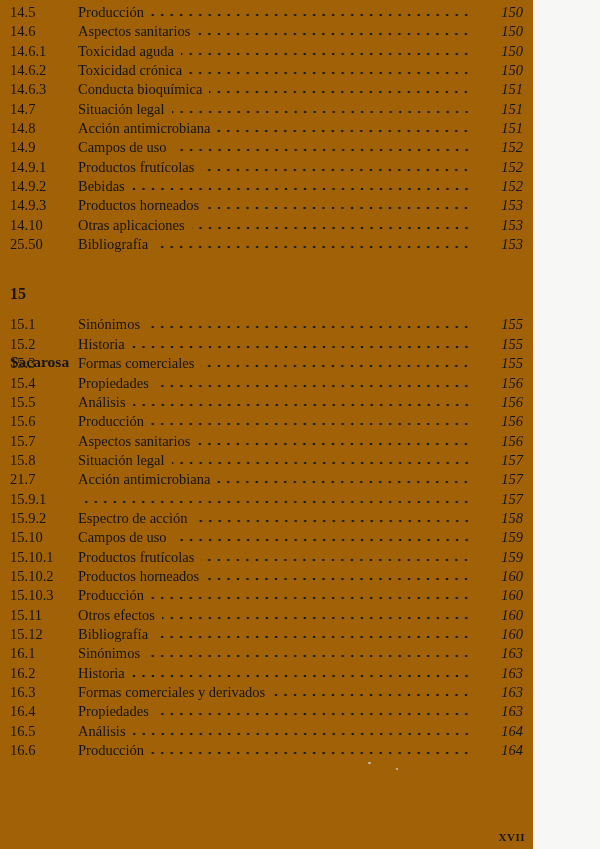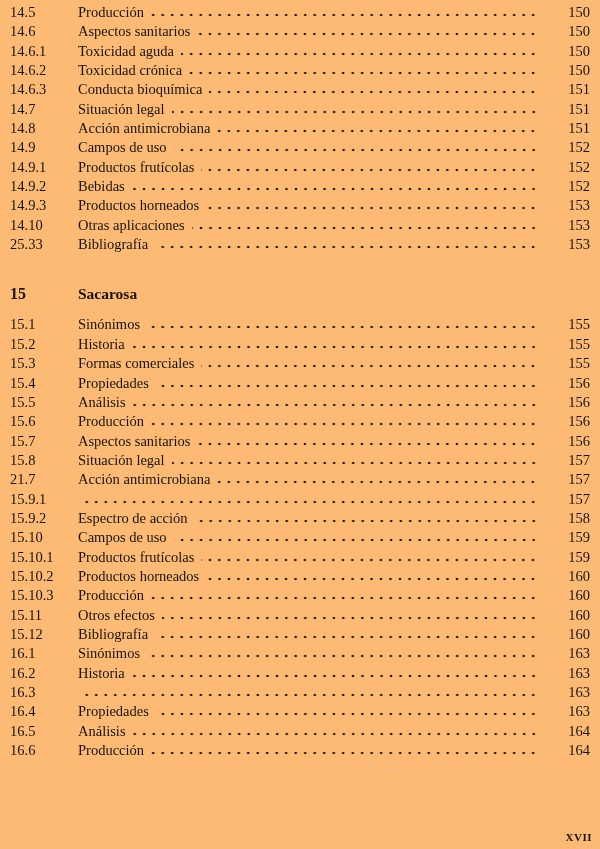--- a/index.html
+++ b/index.html
@@ -5,22 +5,22 @@
   html, body { margin: 0; padding: 0; }
   body {
     width: 600px; height: 849px;
     background: #f7f7f5;
     font-family: "Liberation Serif", "DejaVu Serif", serif;
     color: #161412;
     overflow: hidden;
   }
   .page {
     position: relative;
-    width: 600px; height: 849px;
-    background: #fdba74;
+    width: 533px; height: 849px;
+    background: #a16207;
   }
   .toc {
     position: absolute;
     top: 3px; left: 10px; right: 10px;
   }
   .toc-row {
     display: flex;
     align-items: baseline;
     height: 19.35px;
     font-size: 14.5px;
@@ -38,31 +38,33 @@
     margin: 0 18px 0 7px;
     background-image: radial-gradient(circle, #1b1b1b 1.15px, rgba(0,0,0,0) 1.6px);
     background-size: 9.5px 4px;
     background-repeat: repeat-x;
     background-position: right bottom;
   }
   .toc-row .pg {
     flex: 0 0 34px;
     width: 34px;
     text-align: right;
+    font-style: italic;
   }
   .chapter-heading {
     display: flex;
     align-items: baseline;
     font-weight: bold;
     font-size: 15.5px;
     line-height: 20px;
     height: 20px;
     margin-top: 30px;
     margin-bottom: 11px;
     white-space: nowrap;
+    flex-direction: column;
   }
   .chapter-heading .num {
     width: 68px;
     flex: 0 0 68px;
     font-size: 16px;
   }
   .footer-folio {
     position: absolute;
     right: 8px;
     bottom: 6px;
@@ -146,21 +148,21 @@
         <span class="dots"></span>
         <span class="pg">153</span>
       </div>
       <div class="toc-row">
         <span class="num">14.10</span>
         <span class="title">Otras aplicaciones</span>
         <span class="dots"></span>
         <span class="pg">153</span>
       </div>
       <div class="toc-row">
-        <span class="num">25.33</span>
+        <span class="num">25.50</span>
         <span class="title">Bibliografía</span>
         <span class="dots"></span>
         <span class="pg">153</span>
       </div>
       <div class="chapter-heading">
         <span class="num">15</span>
         <span class="title">Sacarosa</span>
       </div>
       <div class="toc-row">
         <span class="num">15.1</span>
@@ -270,20 +272,21 @@
         <span class="pg">163</span>
       </div>
       <div class="toc-row">
         <span class="num">16.2</span>
         <span class="title">Historia</span>
         <span class="dots"></span>
         <span class="pg">163</span>
       </div>
       <div class="toc-row">
         <span class="num">16.3</span>
+        <span class="title">Formas comerciales y derivados</span>
         <span class="dots"></span>
         <span class="pg">163</span>
       </div>
       <div class="toc-row">
         <span class="num">16.4</span>
         <span class="title">Propiedades</span>
         <span class="dots"></span>
         <span class="pg">163</span>
       </div>
       <div class="toc-row">

